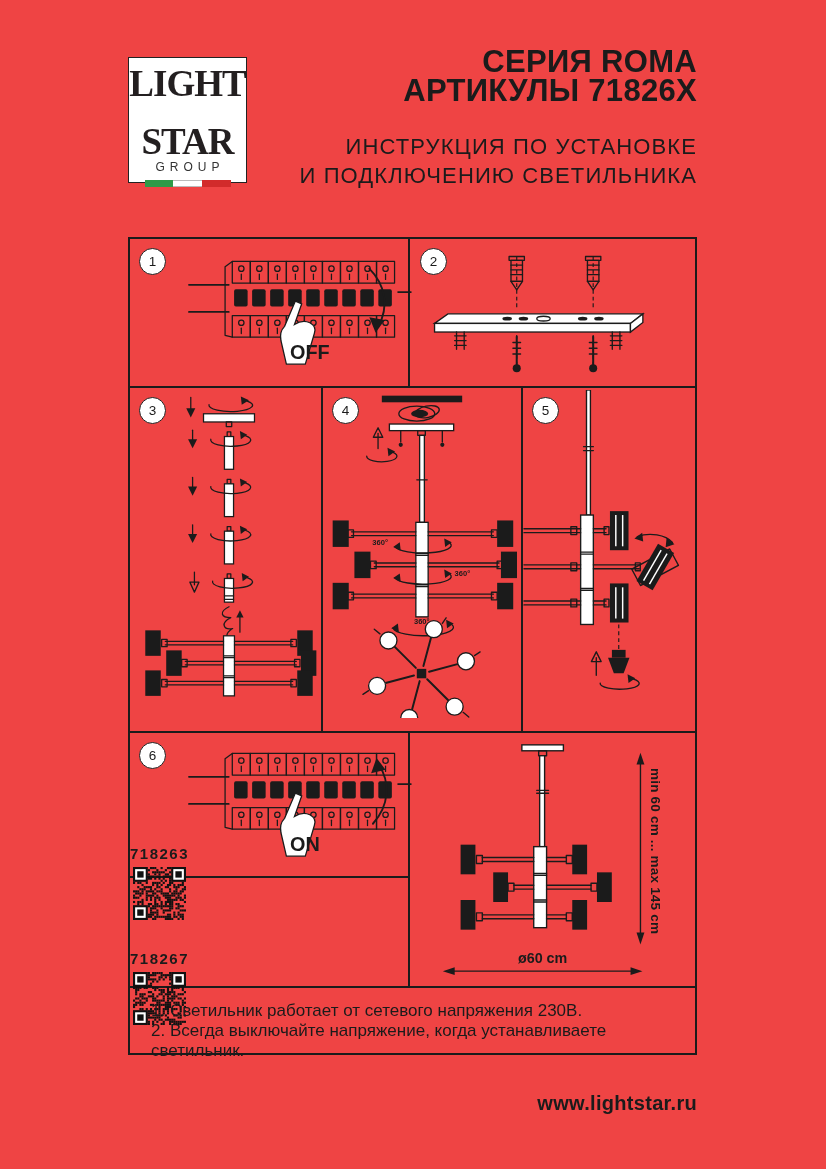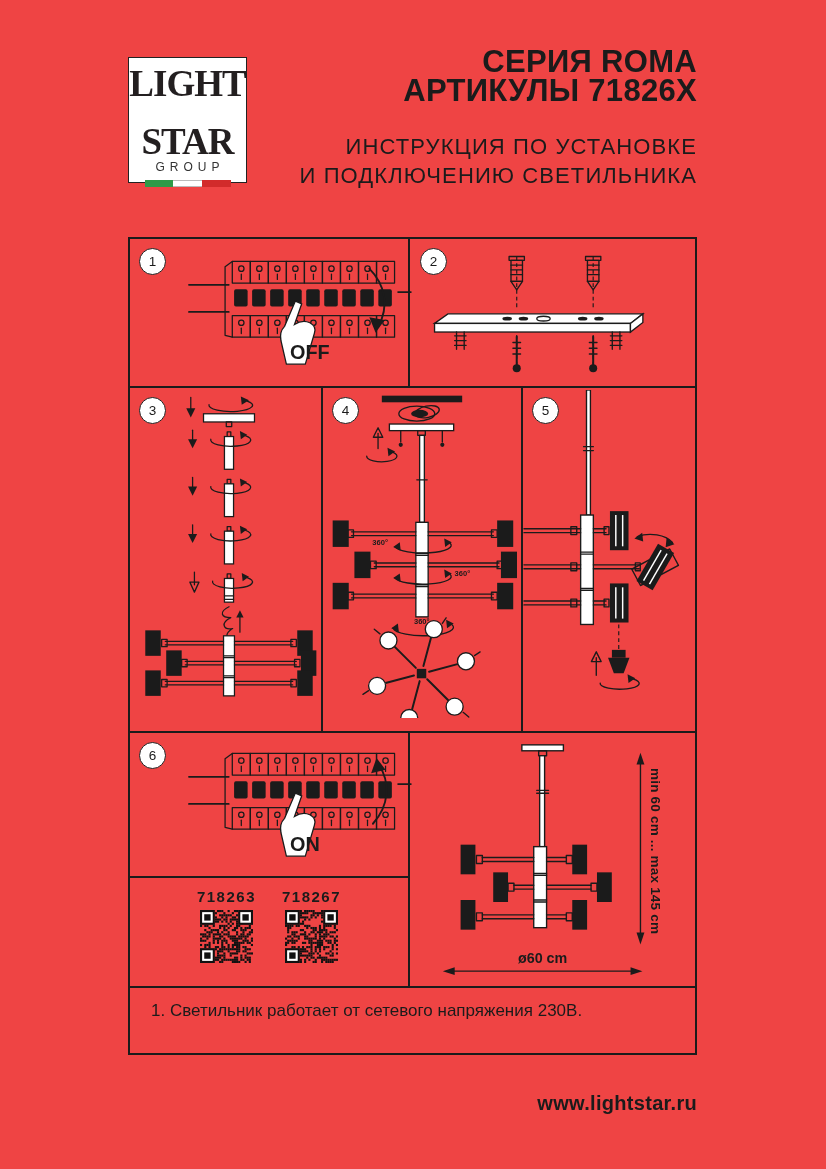--- a/index.html
+++ b/index.html
@@ -35,21 +35,21 @@
   svg .th{stroke:#1b1b1b;stroke-width:2.1;fill:none;stroke-linecap:round;}
   svg .fl{fill:#1b1b1b;stroke:none;}
   svg .wh{fill:#fff;stroke:#1b1b1b;stroke-width:1.4;}
   svg .ds{stroke:#1b1b1b;stroke-width:1.2;fill:none;stroke-dasharray:4 3;}
   svg text{font-family:"Liberation Sans",sans-serif;fill:#1b1b1b;}
   .svglabel{font-weight:600;font-size:22px;}
   .tinylabel{font-weight:bold;font-size:8px;}
 
   
   .qr-wrap{position:absolute;left:2px;top:641px;width:278px;height:108px;display:flex;
-           justify-content:center;align-items:flex-start;gap:26px;padding-top:10px;box-sizing:border-box;}
+           justify-content:center;align-items:flex-start;gap:26px;padding-top:10px;box-sizing:border-box;flex-direction:column;}
   .qr-col{text-align:center;}
   .qr-code-label{font-weight:bold;font-size:15px;letter-spacing:1.5px;margin-bottom:5px;}
 
   
   .dim-vtext{position:absolute;left:237px;top:22px;height:192px;writing-mode:vertical-rl;
              display:flex;align-items:center;justify-content:center;
              font-size:13.5px;font-weight:bold;letter-spacing:.2px;white-space:nowrap;}
 
   
   .notes{position:absolute;left:2px;top:751px;width:563px;height:63px;
@@ -1071,17 +1071,18 @@
         <line x1="38" y1="241" x2="228" y2="241" class="ln"></line>
         <polygon points="32,241 44,237 44,245" class="fl"></polygon>
           <polygon points="234,241 222,237 222,245" class="fl"></polygon>
         <text x="133" y="233" text-anchor="middle" font-size="14.5" font-weight="bold">ø60 cm</text>
       </svg>
       <div class="dim-vtext">min 60 cm ... max 145 cm</div>
     </div>
 
     <div class="notes">
       <div>1. Светильник работает от сетевого напряжения 230В.</div>
+      <div>2. Всегда выключайте напряжение, когда устанавливаете светильник.</div>
     </div>
   </div>
 
   <div class="footer">www.lightstar.ru</div>
 </div>
 
 </body></html>

